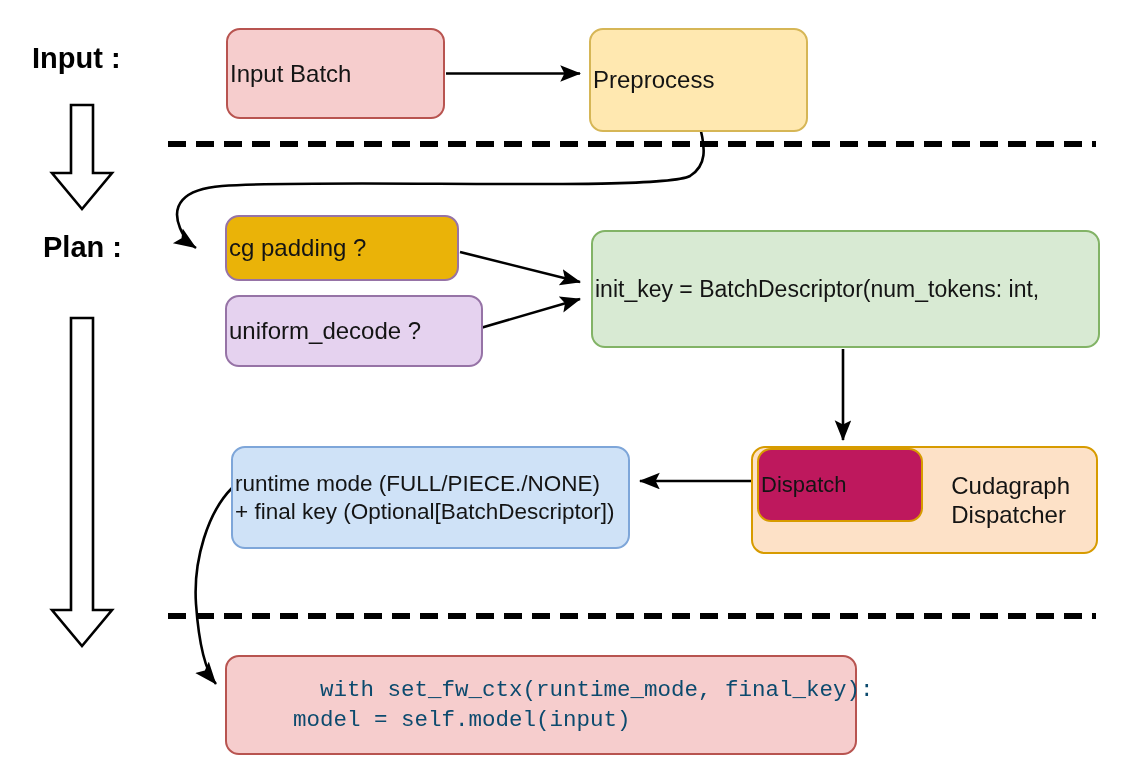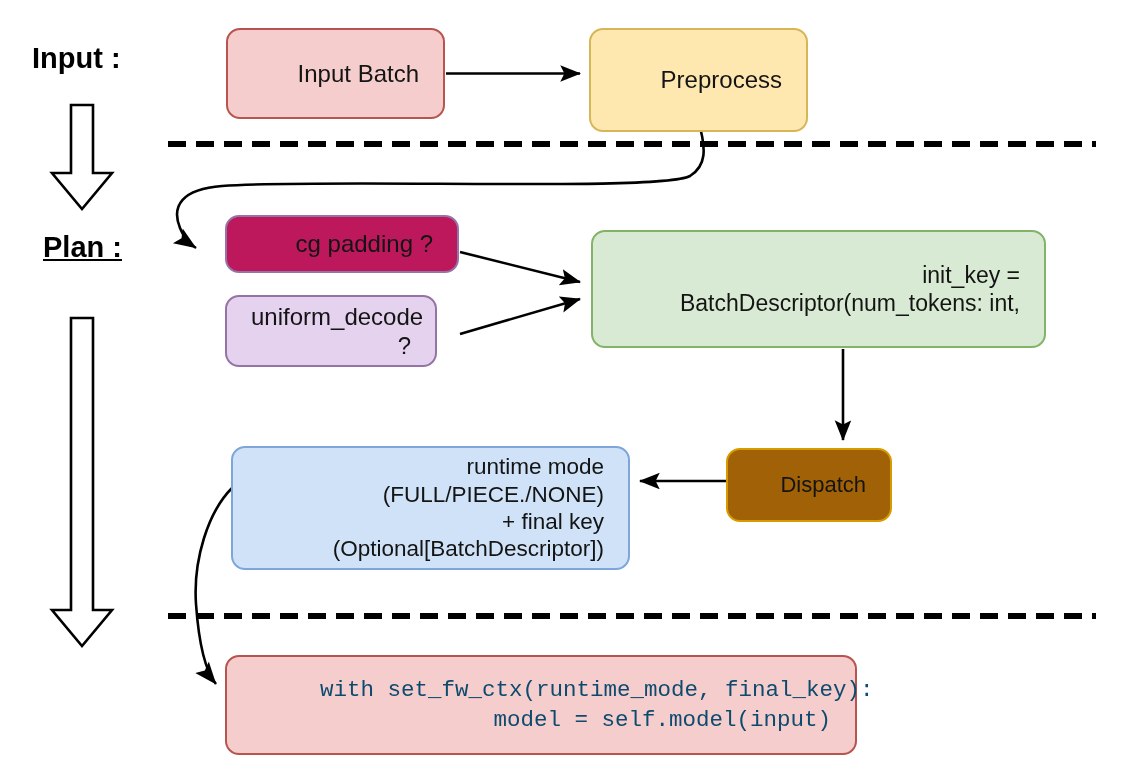--- a/index.html
+++ b/index.html
@@ -34,66 +34,66 @@
   }
   .node {
     position: absolute;
     box-sizing: border-box;
     border-radius: 14px;
     border-width: 2px;
     border-style: solid;
     display: flex;
     align-items: center;
     justify-content: center;
-    text-align: right;
+    text-align: left;
     font-family: "Liberation Sans", sans-serif;
     font-size: 24px;
     color: #141414;
     line-height: 1.22;
-    padding: 4px 24px;
+    padding: 4px 2px;
   }
   .node.code {
     font-family: "Liberation Mono", monospace;
     font-size: 22.5px;
     color: #0c4a6e;
     justify-content: flex-start;
     align-items: center;
     white-space: pre;
     line-height: 1.35;
     padding-left: 12px;
   }
   #n-input-batch  { left:226px; top:28px;  width:219px; height:91px;
                     background:#f6cdcd; border-color:#b85450; }
   #n-preprocess   { left:589px; top:28px;  width:219px; height:104px;
                     background:#ffe8b0; border-color:#d6b656; }
-  #n-cg-padding   { left:225px; top:215px; width:234px; height:58px;
-                    background:#be185d; border-color:#9673a6; }
-  #n-uniform-dec  { left:225px; top:295px; width:212px; height:72px;
+  #n-cg-padding   { left:225px; top:215px; width:234px; height:66px;
+                    background:#eab308; border-color:#9673a6; }
+  #n-uniform-dec  { left:225px; top:295px; width:258px; height:72px;
                     background:#e5d2ef; border-color:#9673a6; }
-  #n-init-key     { left:591px; top:230px; width:455px; height:118px;
+  #n-init-key     { left:591px; top:230px; width:509px; height:118px;
                     background:#d8ead3; border-color:#82b366; font-size:23px; }
   #n-dispatcher   { left:751px; top:446px; width:347px; height:108px;
                     background:#fde1c7; border-color:#d79b00;
                     justify-content:flex-end; padding-right:26px; }
-  #n-dispatch     { left:726px; top:448px; width:166px; height:74px;
-                    background:#a16207; border-color:#d79b00; font-size:22px; }
-  #n-runtime-mode { left:231px; top:446px; width:399px; height:124px;
+  #n-dispatch     { left:757px; top:448px; width:166px; height:74px;
+                    background:#be185d; border-color:#d79b00; font-size:22px; }
+  #n-runtime-mode { left:231px; top:446px; width:399px; height:103px;
                     background:#cfe2f7; border-color:#7ea6d9; font-size:22.5px; }
   #n-exec-code    { left:225px; top:655px; width:632px; height:100px;
                     background:#f6cdcd; border-color:#b85450; }
   .node-text { display:block; width:100%; }
 </style>
 </head>
 <body>
 
 <div id="canvas">
 
   <div class="stage-label" style="left:32px; top:42px;">Input :</div>
 
-  <div class="stage-label" style="left:43px; top:231px;text-decoration:underline;">Plan :</div>
+  <div class="stage-label" style="left:43px; top:231px;">Plan :</div>
 
 
   <svg class="layer" viewBox="0 0 1142 770">
     <defs>
       <marker id="arrowhead" markerWidth="9" markerHeight="9" refX="7.6" refY="3.2" orient="auto" markerUnits="strokeWidth">
         <path d="M0,0 L8,3.2 L0,6.4 L1.6,3.2 z" fill="#000000"></path>
       </marker>
       <marker id="arrowheadThin" markerWidth="10" markerHeight="10" refX="8.4" refY="3.4" orient="auto" markerUnits="strokeWidth">
         <path d="M0,0 L8.6,3.4 L0,6.8 L1.7,3.4 z" fill="#000000"></path>
       </marker>
@@ -142,20 +142,24 @@
   <div class="node" id="n-uniform-dec">
     <span class="node-text">uniform_decode ?</span>
   </div>
 
   <div class="node" id="n-init-key">
     <span class="node-text">
       <span>init_key = BatchDescriptor(num_tokens: int,</span><br>
     </span>
   </div>
 
+  <div class="node" id="n-dispatcher">
+    <span class="node-text" style="white-space:pre-line; width:auto;">Cudagraph
+Dispatcher</span>
+  </div>
 
   <div class="node" id="n-dispatch">
     <span class="node-text">Dispatch</span>
   </div>
 
   <div class="node" id="n-runtime-mode">
     <span class="node-text">
       <span>runtime mode (FULL/PIECE./NONE)</span><br>
       <span>+ final key (Optional[BatchDescriptor])</span>
     </span>

